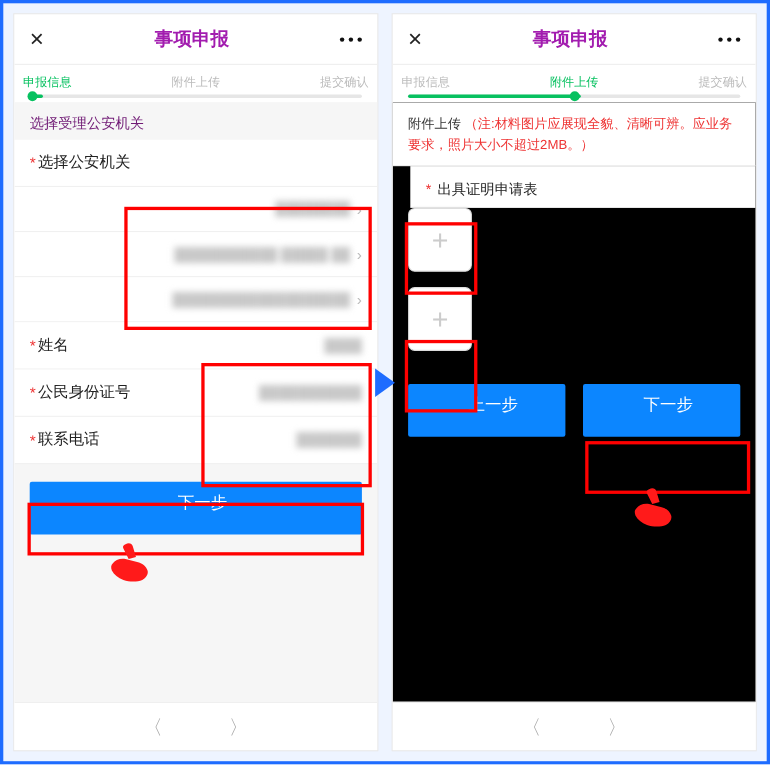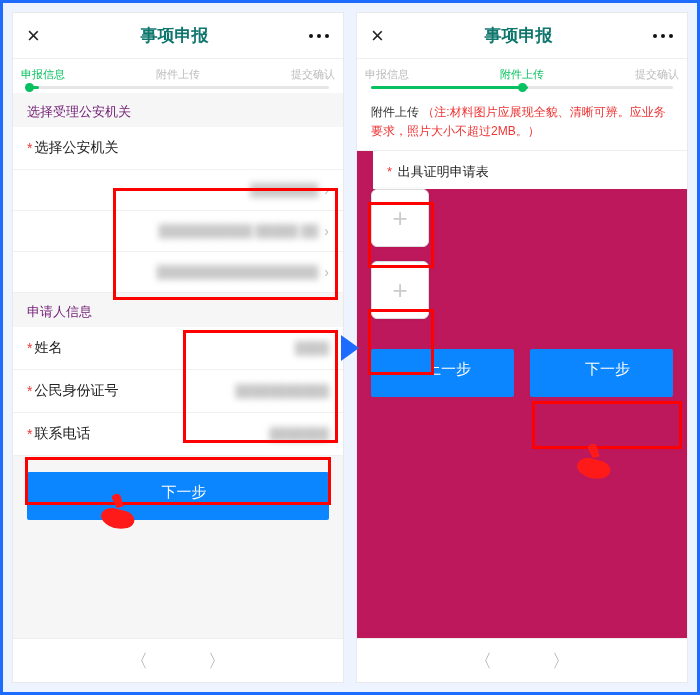--- a/index.html
+++ b/index.html
@@ -31,21 +31,21 @@
     }
     
     .hdr {
       display: flex;
       align-items: center;
       justify-content: space-between;
       height: 46px;
       padding: 0 14px;
       border-bottom: 1px solid #eee;
     }
-    .hdr .title { font-size: 17px; font-weight: 600; color: #0f766e; }
+    .hdr .title { font-size: 17px; font-weight: 600; color: #a21caf; }
     .hdr .close { font-size: 22px; font-weight: 300; color: #222; line-height: 1; cursor: pointer; }
     .hdr .more  { display: flex; gap: 4px; cursor: pointer; }
     .hdr .more span { width: 4px; height: 4px; border-radius: 50%; background: #111; }
     
     .steps {
       display: flex;
       align-items: center;
       justify-content: space-between;
       padding: 8px 8px 4px;
       font-size: 11px;
@@ -220,21 +220,20 @@
         </div>
         <div class="row">
           <span class="val">███████████ █████ ██</span>
           <span class="chev">›</span>
         </div>
         <div class="row">
           <span class="val">███████████████████</span>
           <span class="chev">›</span>
         </div>
 
-        <div class="secthd">申请人信息</div>
         <div class="row">
           <span class="req">*</span>
           <span class="lbl">姓名</span>
           <span class="val">████</span>
         </div>
         <div class="row">
           <span class="req">*</span>
           <span class="lbl">公民身份证号</span>
           <span class="val">███████████</span>
         </div>
@@ -275,21 +274,21 @@
       <div class="steps">
         <div class="step">申报信息</div>
         <div class="step active">附件上传</div>
         <div class="step">提交确认</div>
       </div>
       <div class="progress-line">
         <div class="fill" style="width:52%"></div>
         <div class="dot" style="left:calc(50% - 4px)"></div>
       </div>
 
-      <div class="content" style="background:#be185d">
+      <div class="content" style="background:#000000">
         <div class="hint">
           <span class="hint-label">附件上传</span>
           <span class="hint-red">（注:材料图片应展现全貌、清晰可辨。应业务要求，照片大小不超过2MB。）</span>
         </div>
 
         <div class="fieldlbl">
           <span class="req">*</span>
           <span>出具证明申请表</span>
         </div>
         <div class="uploader">

